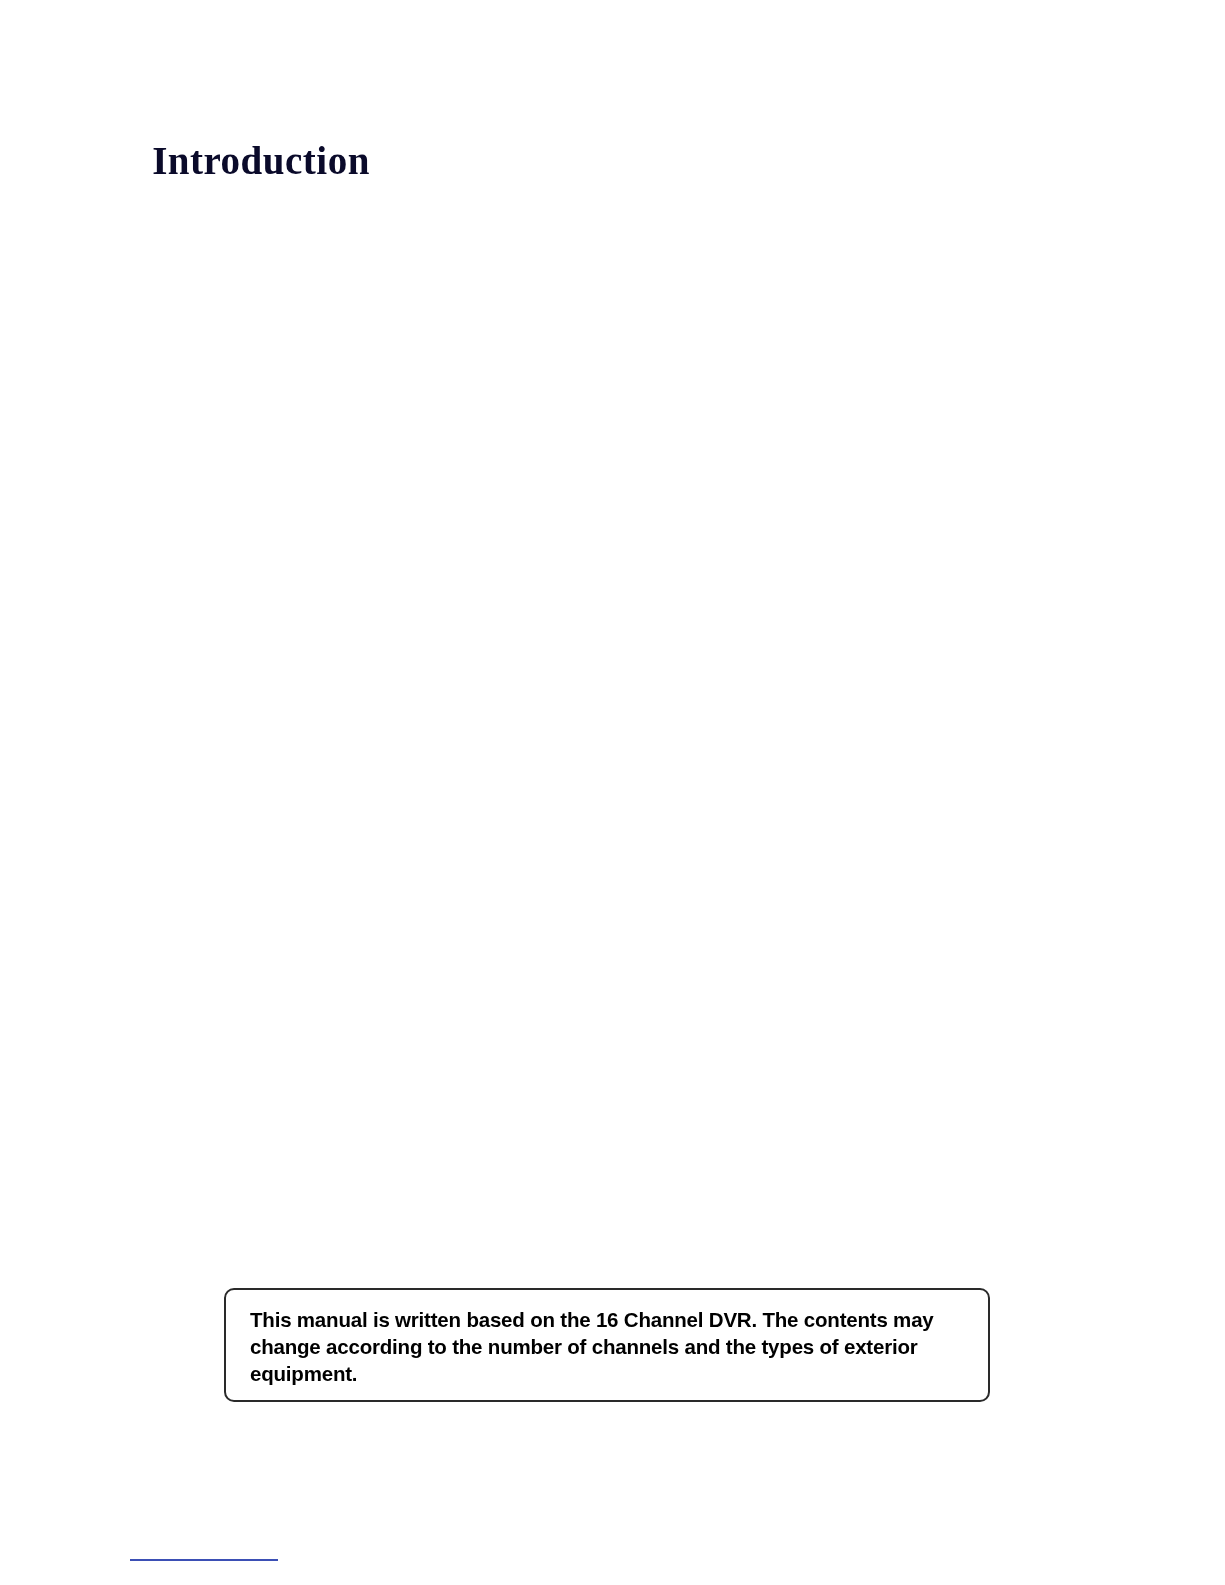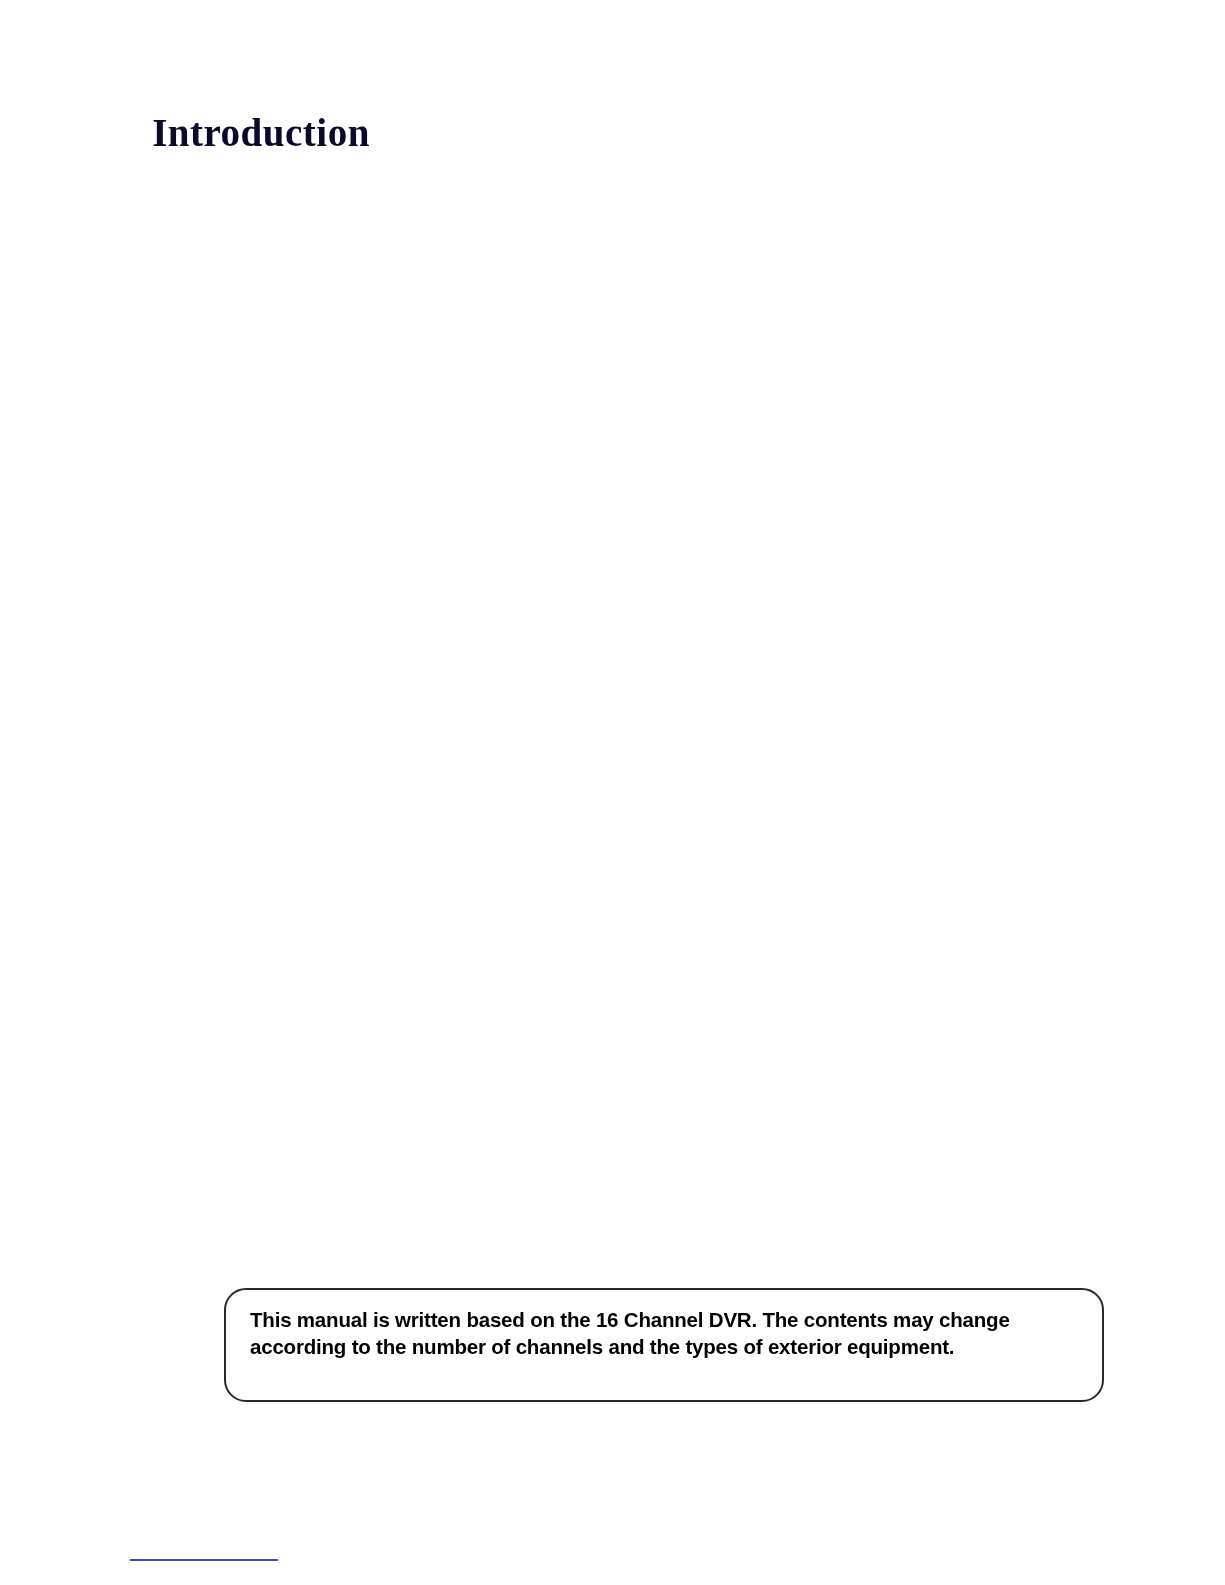--- a/index.html
+++ b/index.html
@@ -47,42 +47,42 @@
     background: linear-gradient(90deg, #5b85bd 0%, #4a77b3 18%, #2f5a96 55%, #1c3f75 85%, #16365f 100%);
     z-index: -1;
   }
   .banner .banner-text {
     position: relative;
     z-index: 1;
   }
 
   #banner-introduction {
     left: 105px;
-    top: 96px;
+    top: 124px;
     width: 312px;
     height: 73px;
     font-size: 39px;
   }
   #banner-notice {
     left: 105px;
     top: 620px;
     width: 340px;
     height: 72px;
     font-size: 37px;
   }
 
   
   .note-box {
     position: absolute;
     left: 224px;
     top: 1288px;
-    width: 880px;
+    width: 766px;
     height: 114px;
     border: 2px solid #2a2a2a;
-    border-radius: 22px;
+    border-radius: 10px;
     box-sizing: border-box;
     background: #ffffff;
     padding: 16px 22px 4px 24px;
   }
   .note-box .note-text {
     font-family: "Liberation Sans", sans-serif;
     font-size: 20.5px;
     font-weight: bold;
     line-height: 1.32;
     color: #000000;

